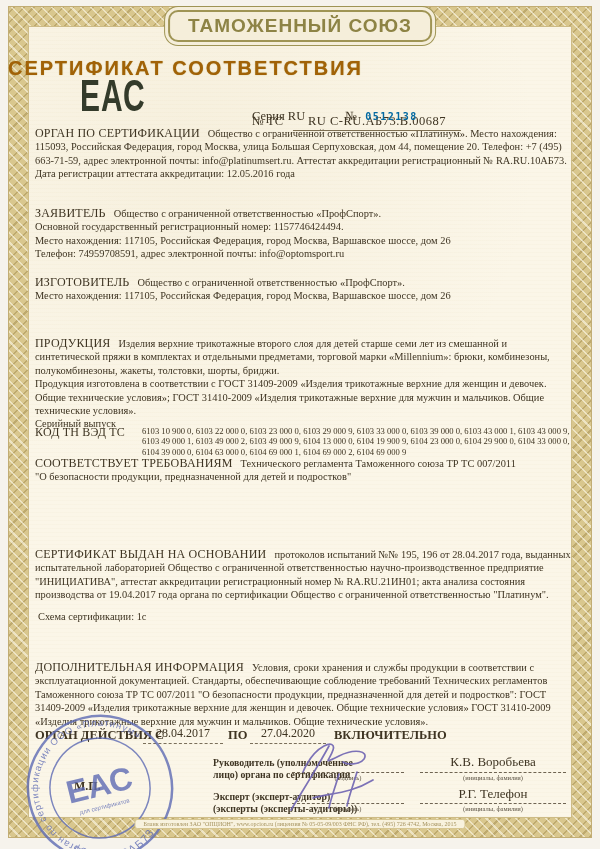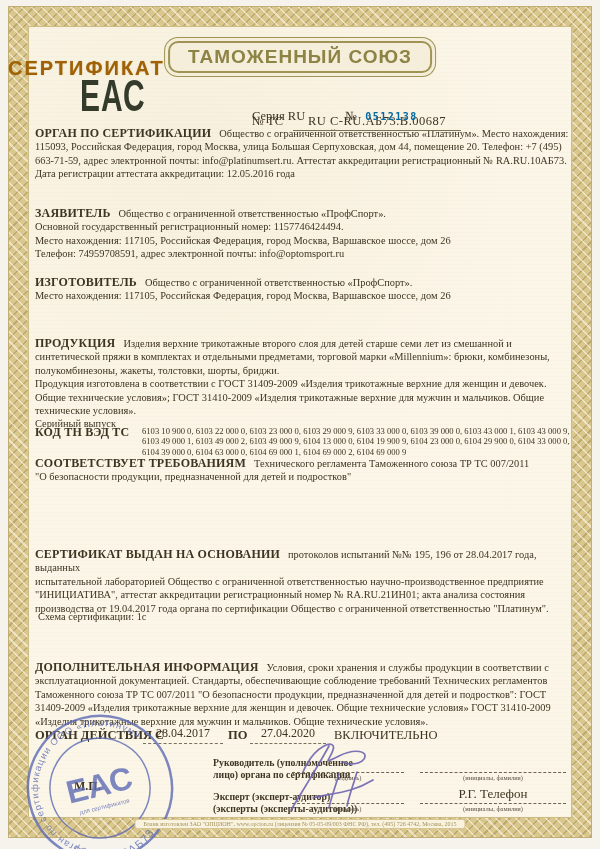--- a/index.html
+++ b/index.html
@@ -13,53 +13,53 @@
            repeating-linear-gradient(-45deg, rgba(156,133,70,.45) 0 1.5px, transparent 1.5px 7px);
          border:1px solid #c2ad74;}
   .inner{position:absolute;left:28px;top:26px;right:28px;bottom:31px;
          background:
            repeating-linear-gradient(0deg, rgba(210,190,140,.05) 0 1px, transparent 1px 4px),
            radial-gradient(circle at 30% 15%, rgba(205,185,130,.10), transparent 45%),
            #fbf6e8;
          border:1px solid #cdbb86;}
   .banner{position:absolute;top:10px;left:50%;transform:translateX(-50%);
           background:#f5eeda;border:2px solid #9f9454;border-radius:10px;
-          box-shadow:0 0 0 3px #f5eeda,0 0 0 4px #9f9454;padding:3px 18px;z-index:5;white-space:nowrap;margin-top:31px;}
+          box-shadow:0 0 0 3px #f5eeda,0 0 0 4px #9f9454;padding:3px 18px;z-index:5;white-space:nowrap;}
   .banner-text{font-family:"Liberation Sans",sans-serif;font-weight:700;font-size:19px;
                color:#8d8345;letter-spacing:1px;}
   .title{position:absolute;top:57px;left:8px;width:100%;text-align:left;
          font-family:"Liberation Sans",sans-serif;font-weight:700;font-size:20px;
          color:#a16207;letter-spacing:2px;text-shadow:0 0 1px #b09a4e;z-index:3;}
   .eac-mark{position:absolute;left:80px;top:72px;font-family:"Liberation Sans",sans-serif;
             font-weight:800;font-size:30px;color:#343b2b;transform:scaleY(1.45);
             transform-origin:top left;letter-spacing:1px;z-index:3;}
   .certno-row{position:absolute;top:87px;left:252px;font-size:12.5px;z-index:3;margin-top:27px;}
   .certno-label{margin-right:10px;}
   .certno-value{display:inline-block;padding:0 15px 1px 15px;border-bottom:1px solid #7d6f52;letter-spacing:.5px;}
   .series-row{position:absolute;top:109px;left:252px;font-size:12.5px;z-index:3;}
   .series-label{margin-right:40px;}
   .series-nosign{margin-right:8px;}
   .series-value{font-family:"DejaVu Sans Mono",monospace;font-weight:700;font-size:10px;
                 color:#0369a1;letter-spacing:1.5px;}
   
   .sec{position:absolute;left:35px;width:537px;font-size:10.4px;line-height:13.4px;
        white-space:pre-line;z-index:2;}
-  .sec-label{font-weight:700;font-size:12px;white-space:normal;margin-right:8px;letter-spacing:.2px;}
+  .sec-label{font-weight:400;font-size:12px;white-space:normal;margin-right:8px;letter-spacing:.2px;}
   .sec-kod{display:flex;white-space:normal;}
   .kod-label{flex:0 0 99px;}
   .kod-codes{font-size:8.6px;line-height:10.3px;}
   .shema{position:absolute;left:38px;top:611px;font-size:10.4px;z-index:2;}
   
   .srok-label{position:absolute;left:35px;top:728px;font-weight:700;font-size:12.5px;z-index:2;}
   .date-box{position:absolute;top:726px;border-bottom:1px dashed #7a6f5a;text-align:center;
             font-size:12px;padding-bottom:2px;z-index:2;}
   .date-from{left:143px;width:80px;}
   .date-to{left:250px;width:76px;}
   .po-label{position:absolute;left:228px;top:728px;font-weight:700;font-size:12.5px;z-index:2;}
-  .incl-label{position:absolute;left:334px;top:728px;font-weight:400;font-size:12.5px;z-index:2;}
+  .incl-label{position:absolute;left:334px;top:728px;font-weight:700;font-size:12.5px;z-index:2;}
   
   .mp{position:absolute;left:74px;top:779px;font-weight:700;font-size:12px;z-index:2;}
   .sig-label{position:absolute;left:213px;width:170px;font-weight:700;font-size:9.8px;
              line-height:12px;white-space:pre-line;z-index:2;}
   .sig-label-1{top:757px;}
   .sig-label-2{top:791px;}
   .dash-line{position:absolute;height:0;border-bottom:1px dashed #6f6452;z-index:2;}
   .line-sig1{left:292px;top:772px;width:112px;}
   .line-name1{left:420px;top:772px;width:146px;}
   .line-sig2{left:292px;top:803px;width:112px;}
@@ -141,20 +141,21 @@
   <div class="dash-line line-sig1"></div>
   <div class="dash-line line-name1"></div>
   <div class="dash-line line-sig2"></div>
   <div class="dash-line line-name2"></div>
 
   <div class="caption cap-sig1">(подпись)</div>
   <div class="caption cap-name1">(инициалы, фамилия)</div>
   <div class="caption cap-sig2">(подпись)</div>
   <div class="caption cap-name2">(инициалы, фамилия)</div>
 
+  <div class="sign-name name-1">К.В. Воробьева</div>
   <div class="sign-name name-2">Р.Г. Телефон</div>
 
   <svg class="sig-svg" width="160" height="80" viewBox="0 0 160 80">
     <g fill="none" stroke="#6f64b2" stroke-width="1.7" stroke-linecap="round" opacity="0.9">
       <path d="M28,34 C40,6 62,0 58,12 C55,22 46,27 64,18 C80,10 94,13 89,21 C85,27 72,27 68,24"></path>
       <path d="M54,8 C42,30 28,52 16,72"></path>
       <path d="M64,36 C60,50 56,60 54,70"></path>
       <path d="M82,34 C78,48 74,58 72,68"></path>
       <path d="M38,60 C55,55 75,56 98,42"></path>
     </g>

